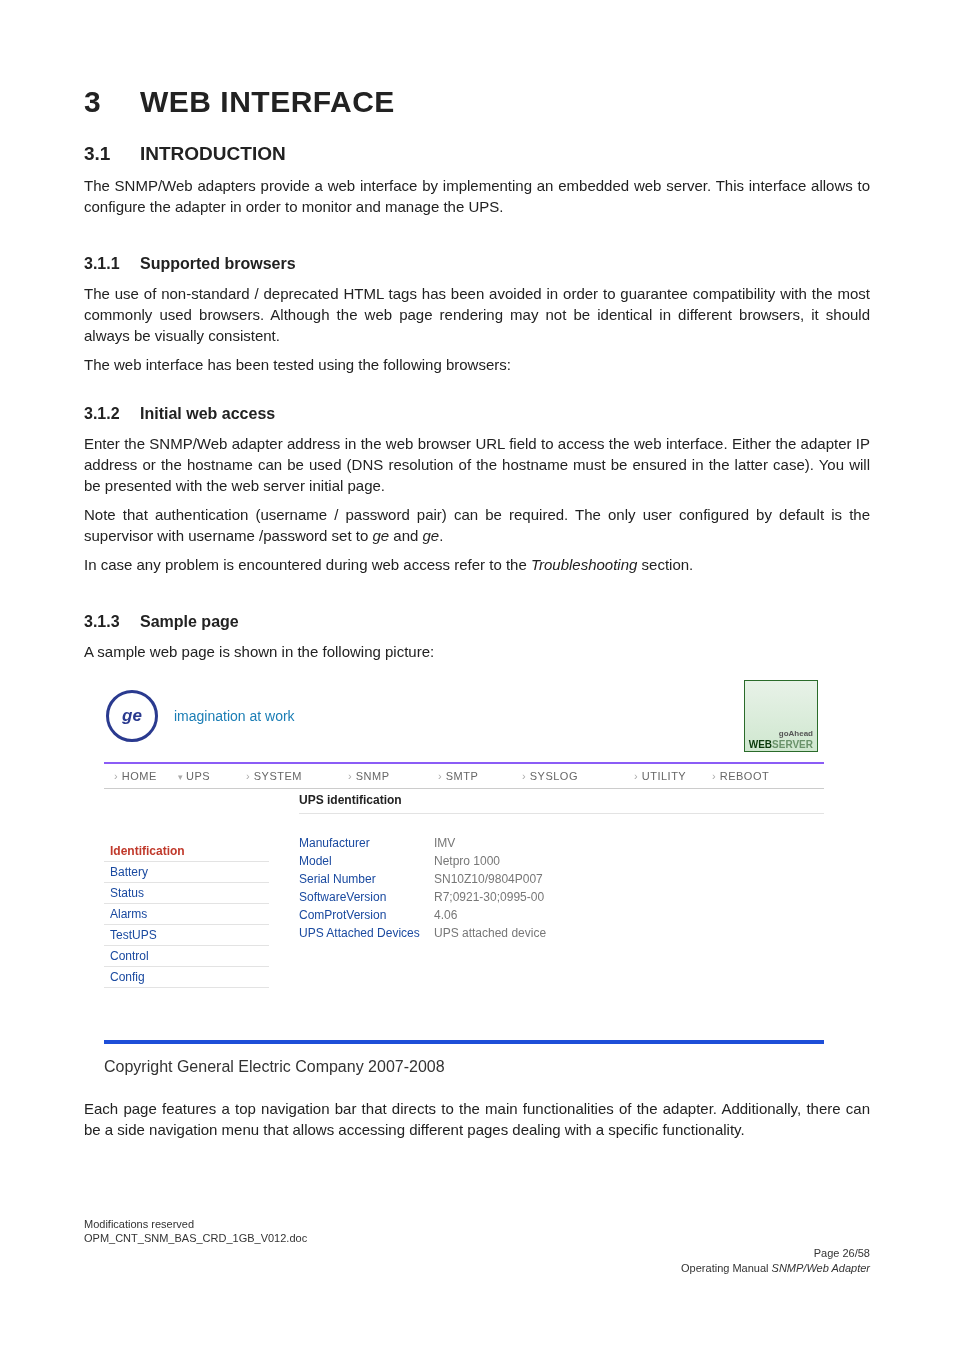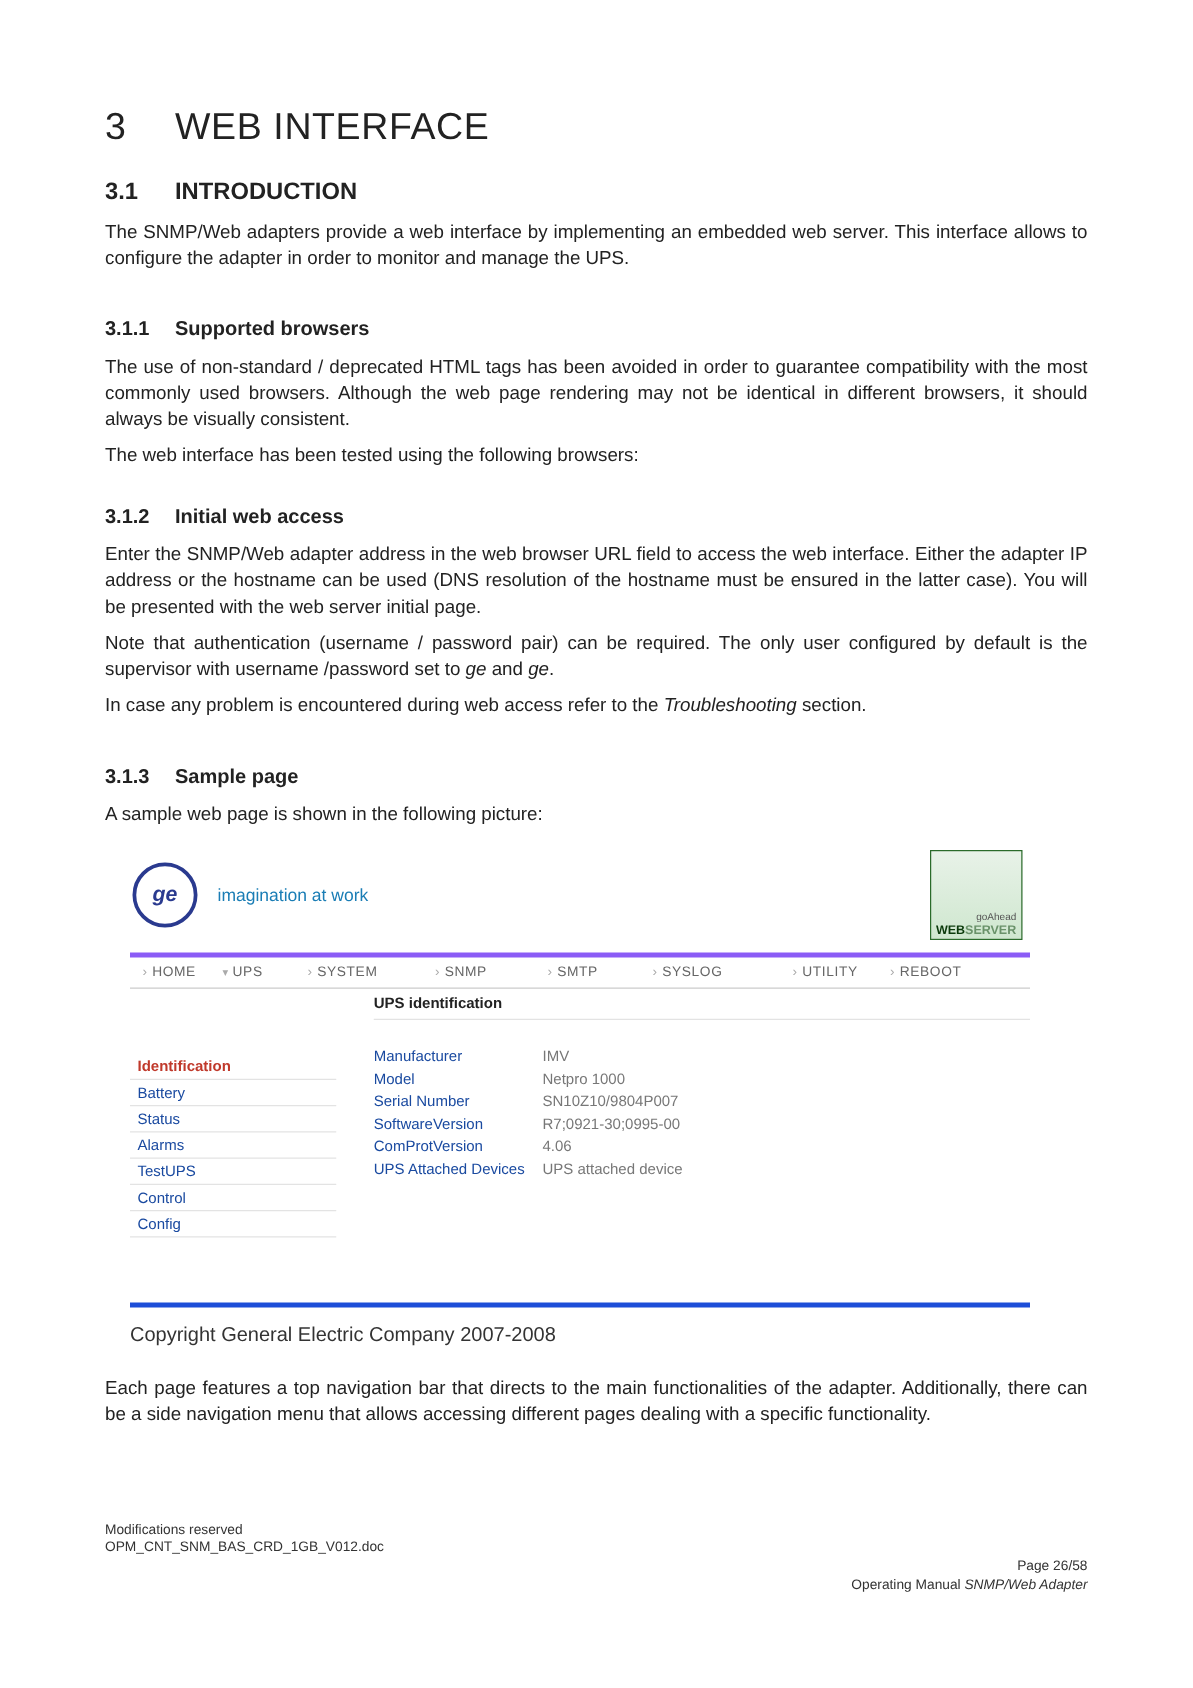--- a/index.html
+++ b/index.html
@@ -13,21 +13,21 @@
   }
   .page {
     box-sizing: border-box;
     width: 954px;
     min-height: 1350px;
     padding: 85px 84px 40px 84px;
     position: relative;
   }
   .h1 {
     font-size: 30px;
-    font-weight: normal;
+    font-weight: bold;
     letter-spacing: 0.5px;
     margin: 0 0 24px 0;
   }
   .h1 .num { display:inline-block; width: 56px; }
   .h2 {
     font-size: 19px;
     font-weight: bold;
     margin: 0 0 10px 0;
   }
   .h2 .num { display:inline-block; width: 56px; }
@@ -74,26 +74,26 @@
     display:flex; align-items:center; justify-content:center;
     color:#2a3a8f; font-style: italic; font-weight:bold; font-size:17px;
   }
   .tagline { color:#1a7db5; font-size: 14px; }
   .ws-badge {
     font-size: 10px; line-height: 1.1; text-align:right;
     border:1px solid #2a6b2a; padding:1px 4px;
     background: linear-gradient(#e8f2e8,#cfe7cf);
     color:#0b3a0b; font-weight:bold;
   }
-  .ws-badge .go { display:block; font-size:8px; font-weight:normal; color:#555;margin-top:48px; }
+  .ws-badge .go { display:block; font-size:8px; font-weight:bold; color:#555;margin-top:48px; }
   .ws-badge .web { color:#0b3a0b; }
   .ws-badge .server { color:#6a926a; }
 
   .topnav {
-    border-top: 4px solid #8b5cf6;
+    border-top: 2px solid #8b5cf6;
     border-bottom: 1px solid #ccc;
     padding: 6px 10px;
     display:flex;
     gap: 2px;
     font-size: 11px;
     letter-spacing: 0.5px;
     color:#666;
   }
   .topnav span { flex: 0 0 auto; }
   .tn-home   { width: 62px; }

